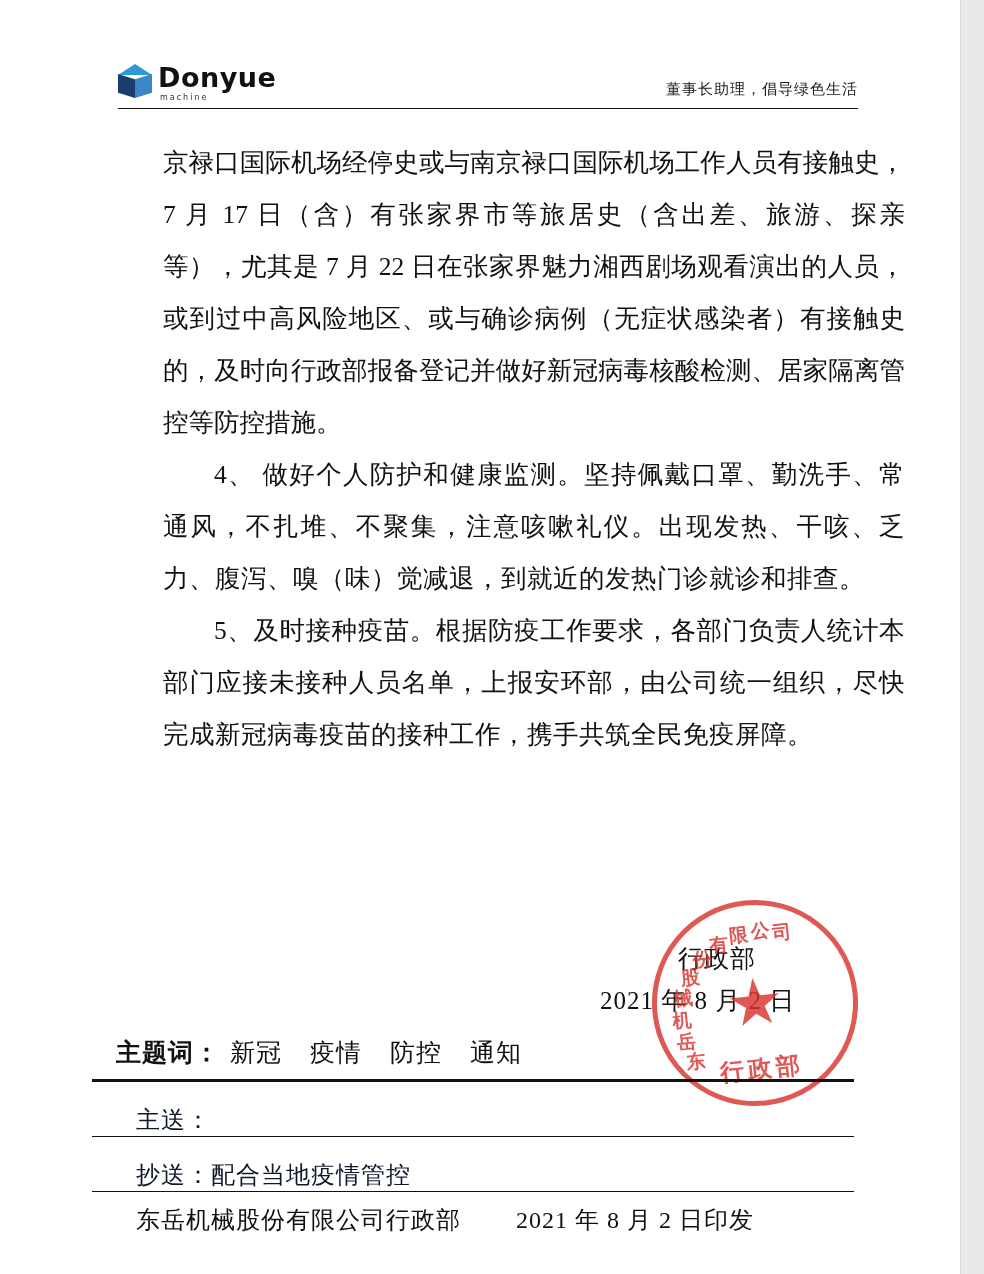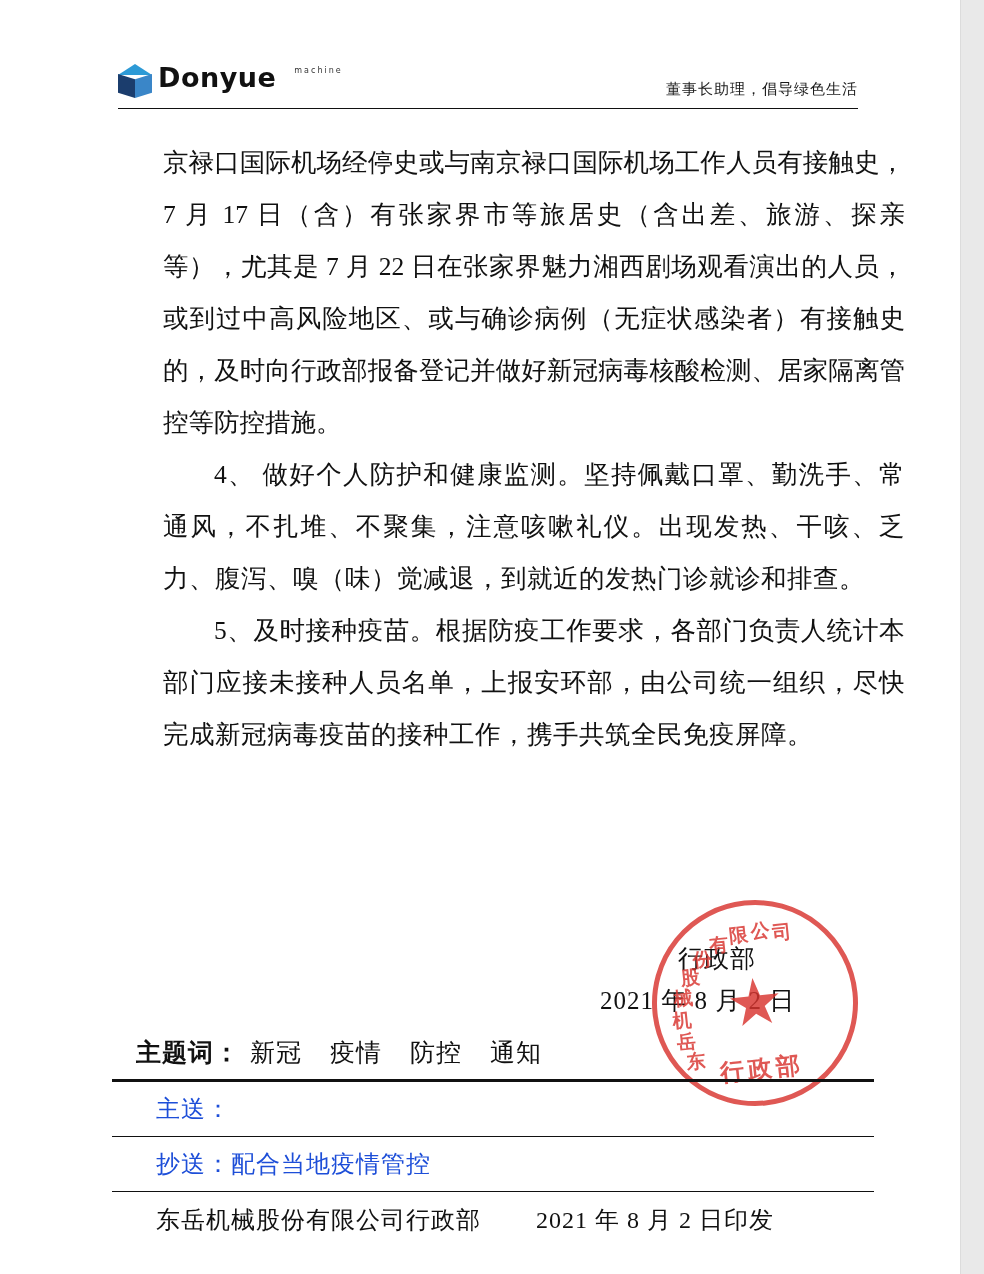--- a/index.html
+++ b/index.html
@@ -61,37 +61,37 @@
     clip-path: polygon(0 0, 100% 22%, 100% 100%, 0 78%);
   }
   .logo-mark .cube-right {
     position: absolute; left: 17px; top: 10px;
     width: 17px; height: 24px;
     background: #3a86c8;
     clip-path: polygon(0 22%, 100% 0, 100% 78%, 0 100%);
   }
   .logo-text {
     display: flex;
-    flex-direction: row;
+    flex-direction: column;
     line-height: 1;
   }
   .logo-word {
     font-family: "DejaVu Sans", sans-serif;
     font-weight: bold;
     font-size: 27px;
     letter-spacing: 0.5px;
     color: #111;
   }
   .logo-sub {
     font-family: "DejaVu Sans", sans-serif;
     font-size: 8px;
     letter-spacing: 2px;
     color: #333;
     margin-top: 3px;
-    margin-left: 18px;
+    margin-left: 2px;
   }
   .slogan {
     position: absolute;
     right: 0; top: 22px;
     font-family: "DejaVu Sans", sans-serif;
     font-size: 15px;
     color: #1b1b1b;
     letter-spacing: 1px;
     white-space: nowrap;
   }
@@ -188,21 +188,21 @@
     text-align: center;
     color: #d8342f;
     font-size: 24px;
     font-weight: bold;
     letter-spacing: 4px;
   }
 
   
   .footer {
     position: absolute;
-    left: 112px;
+    left: 92px;
     top: 1036px;
     width: 762px;
   }
   .kw-row {
     display: flex;
     align-items: baseline;
     padding: 0 0 10px 24px;
     font-size: 25px;
     color: #111;
   }
@@ -212,25 +212,25 @@
     margin-right: 10px;
   }
   .kw-item {
     margin-right: 28px;
     letter-spacing: 1px;
   }
   .rule-thick { border-top: 3px solid #111; }
   .rule-thin  { border-top: 1.5px solid #111; }
   .f-row {
     display: flex;
-    align-items: center;
+    align-items: flex-end;
     height: 54px;
     padding-left: 44px;
     font-size: 24px;
-    color: #1d4ed8;
+    color: #0f172a;
     letter-spacing: 1px;
   }
   .f-row .f-label { white-space: nowrap; }
   .f-row .f-val { white-space: nowrap; }
   .f-last {
     display: flex;
     align-items: center;
     height: 56px;
     padding-left: 44px;
     font-size: 24px;

